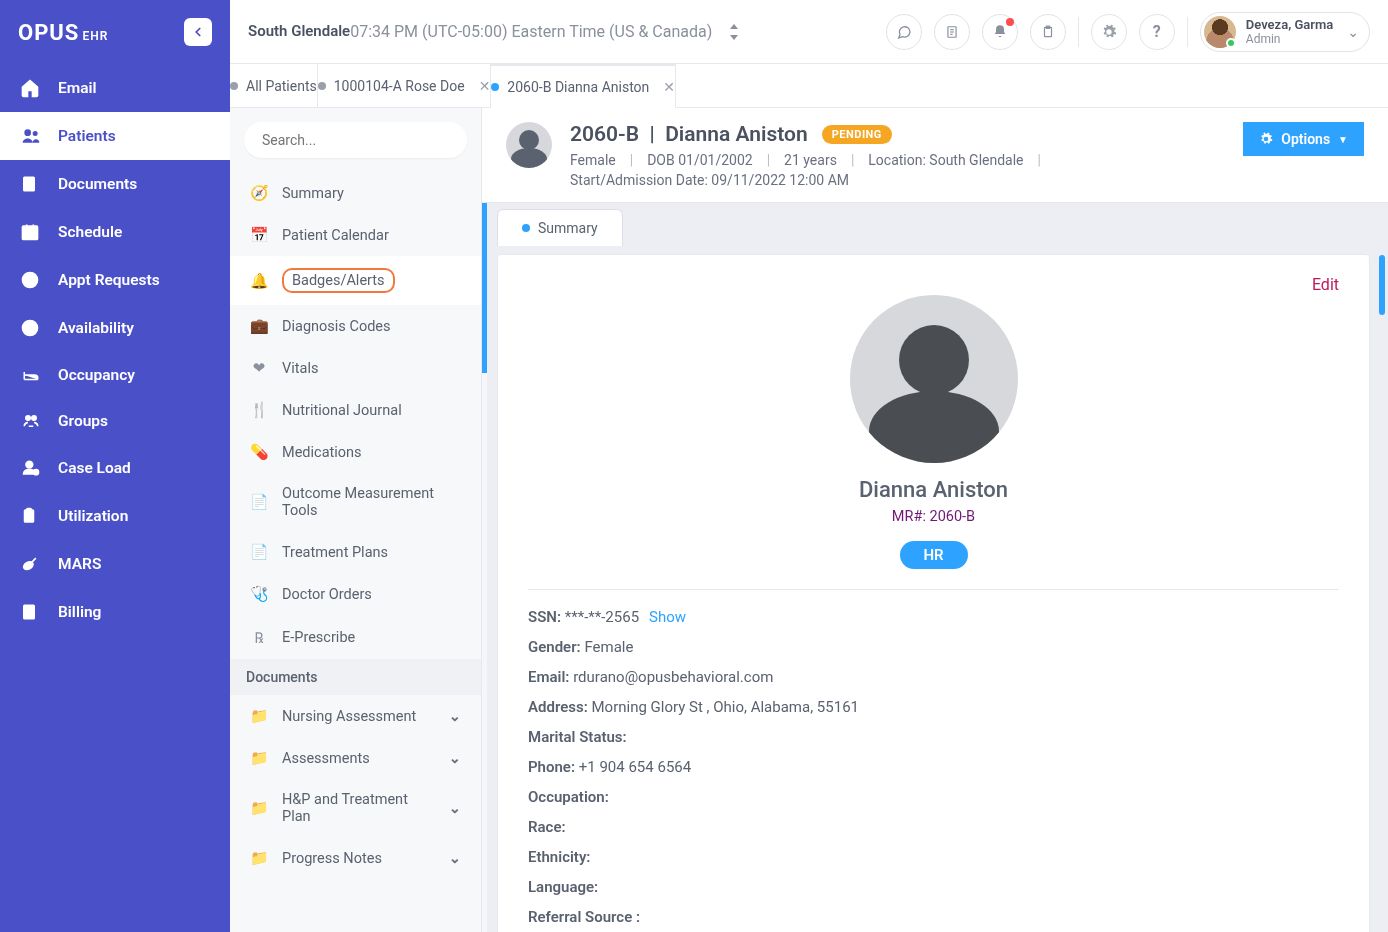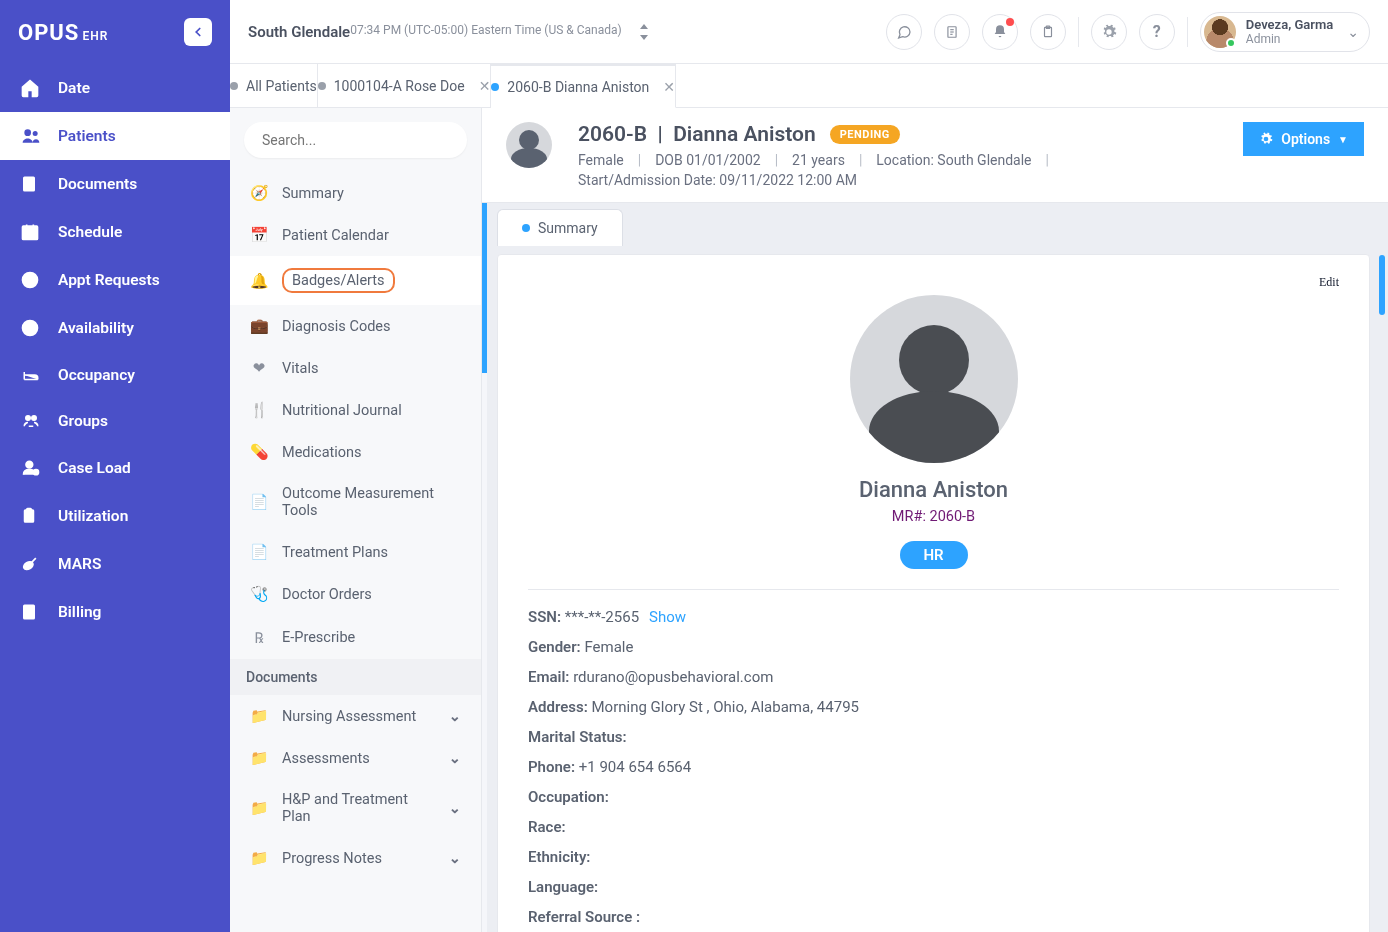--- a/index.html
+++ b/index.html
@@ -13,21 +13,21 @@
   .collapse-btn{ width:28px;height:28px;background:#fff;border-radius:6px;display:flex;align-items:center;justify-content:center;color:#4a50c8;font-weight:bold;}
   .nav-item { display:flex; align-items:center; gap:16px; padding:14px 20px; font-size:15.5px; font-weight:600; cursor:pointer;}
   .nav-item.active{ background:#fff; color:#4a50c8;}
   .nav-icon{ width:22px; text-align:center; font-size:18px; flex-shrink:0;}
   .nav-item svg{ fill:currentColor; }
   
   .main { flex:1; display:flex; flex-direction:column; min-width:0;}
   .topbar{ height:64px; background:#fff; border-bottom:1px solid #e6e8ed; display:flex; align-items:center; padding:0 18px; gap:16px;}
   .loc-block{display:flex;flex-direction:row;}
   .loc-name{color:#4a5160;font-size:15px;font-weight:600;}
-  .loc-time{color:#8a909c;font-size:12px;}
+  .loc-time{color:#8a909c;font-size:16px;}
   .loc-switch{color:#8a909c;font-size:14px;}
   .topbar-spacer{flex:1;}
   .top-icons{display:flex;gap:12px;align-items:center;}
   .circ-btn{width:36px;height:36px;border:1px solid #e1e3e9;border-radius:50%;display:flex;align-items:center;justify-content:center;color:#8a909c;position:relative;cursor:pointer;background:#fff;}
   .red-dot{position:absolute;top:3px;right:3px;width:8px;height:8px;background:#ff4d4f;border-radius:50%;}
   .top-divider{width:1px;height:30px;background:#e6e8ed;}
   .user-chip{display:flex;align-items:center;gap:10px;border:1px solid #e1e3e9;border-radius:20px;padding:3px 10px 3px 3px;cursor:pointer;}
   .avatar-sm{width:32px;height:32px;border-radius:50%;background:#d8b890;position:relative;overflow:hidden;}
   .avatar-sm::after{content:"";position:absolute;inset:0;background:radial-gradient(circle at 50% 35%, #5a3a20 30%, transparent 31%), radial-gradient(circle at 50% 80%, #b8896a 45%, transparent 46%);}
   .presence-dot{position:absolute;right:0;bottom:0;width:10px;height:10px;background:#36c75e;border:2px solid #fff;border-radius:50%;}
@@ -52,35 +52,35 @@
   .sl-highlight{border:2px solid #f07a3d;border-radius:10px;padding:2px 8px;}
   .sl-section{padding:10px 16px;font-size:14px;color:#5a6270;background:#f0f1f4;font-weight:500;}
   .sl-expand{margin-left:auto;color:#6a7080;font-weight:bold;}
   
   .content{flex:1;display:flex;flex-direction:column;min-width:0;overflow:hidden;}
   .patient-header{background:#fff;border-bottom:1px solid #e6e8ed;padding:14px 24px;display:flex;align-items:flex-start;gap:18px;}
   .ph-avatar{width:46px;height:46px;border-radius:50%;background:#d6d8dc;position:relative;overflow:hidden;}
   .ph-avatar::before{content:"";position:absolute;width:20px;height:20px;background:#5a6270;border-radius:50%;top:8px;left:13px;}
   .ph-avatar::after{content:"";position:absolute;width:36px;height:22px;background:#5a6270;border-radius:50% 50% 0 0;top:26px;left:5px;}
   .ph-info{flex:1;}
-  .ph-row1{display:flex;align-items:center;gap:14px;flex-wrap:wrap;font-size:14px;color:#6a7080;margin-left:8px;}
+  .ph-row1{display:flex;align-items:center;gap:14px;flex-wrap:wrap;font-size:14px;color:#6a7080;}
   .ph-title{font-size:21px;font-weight:600;color:#4a5160;}
   .sep{color:#b8bdc7;}
   .badge-pending{background:#f5a623;color:#fff;font-size:11px;font-weight:700;padding:3px 10px;border-radius:10px;letter-spacing:0.5px;}
   .options-btn{background:#2da3ff;color:#fff;border:none;border-radius:0;padding:9px 16px;font-size:14px;font-weight:600;display:flex;align-items:center;gap:8px;cursor:pointer;}
   
   .inner-stage{flex:1;display:flex;position:relative;overflow:auto;}
   .blue-rail{width:5px;background:#2da3ff;height:170px;position:sticky;top:0;margin:0 0 0 0;}
   .inner-stage-body{flex:1;padding:6px 18px 20px 10px;background:#eceef3;}
   .inner-tabs{display:flex;margin-bottom:8px;}
   .inner-tab{background:#fff;border:1px solid #dcdfe6;border-bottom:none;border-radius:6px 6px 0 0;padding:10px 24px;font-size:14px;color:#5a6270;display:flex;align-items:center;gap:8px;cursor:pointer;}
   .inner-tab .dot{width:8px;height:8px;background:#2da3ff;border-radius:50%;}
   .card{background:#fff;border:1px solid #e6e8ed;border-radius:4px;padding:22px 30px;min-height:640px;position:relative;}
   .blue-rail-right{position:absolute;right:-16px;top:0;width:6px;height:60px;background:#2da3ff;border-radius:3px;}
-  .edit-link{position:absolute;top:20px;right:30px;color:#0f172a;font-size:12px;cursor:pointer;font-family:Liberation Serif, serif;}
+  .edit-link{position:absolute;top:20px;right:30px;color:#be185d;font-size:16px;cursor:pointer;}
   .big-avatar{width:168px;height:168px;border-radius:50%;background:#d6d8dc;margin:18px auto 14px;position:relative;overflow:hidden;}
   .big-avatar::before{content:"";position:absolute;width:70px;height:70px;background:#4a4d52;border-radius:50%;top:30px;left:49px;}
   .big-avatar::after{content:"";position:absolute;width:130px;height:80px;background:#4a4d52;border-radius:50% 50% 0 0;top:96px;left:19px;}
   .pname{text-align:center;font-size:22px;color:#5a6270;font-weight:500;}
   .pmr{text-align:center;font-size:14.5px;color:#701a75;margin-top:6px;}
   .hr-badge{display:block;width:68px;margin:16px auto 20px;background:#2da3ff;color:#fff;text-align:center;font-size:15px;font-weight:600;padding:5px 0;border-radius:14px;}
   .divider{border-top:1px solid #e6e8ed;margin:6px 0 18px;}
   .detail-row{font-size:15px;color:#5a6270;margin:0 0 12px 0;}
   .detail-label{font-weight:600;}
   .ssn-show{color:#2da3ff;margin-left:10px;cursor:pointer;}
@@ -104,21 +104,21 @@
           </svg>
       </div>
     </div>
     <div id="leftnav-items">
         <div class="nav-item">
           <span class="nav-icon">
             <svg width="20" height="20" viewBox="0 0 24 24" fill="none" stroke="currentColor" stroke-width="2">
               <path d="M3 11l9-8 9 8v10a1 1 0 01-1 1h-5v-7h-6v7H4a1 1 0 01-1-1z"></path>
             </svg>
           </span>
-          <span>Date</span>
+          <span>Email</span>
         </div>
         <div class="nav-item active">
           <span class="nav-icon">
             <svg width="22" height="20" viewBox="0 0 24 24" fill="currentColor">
               <circle cx="8" cy="8" r="4"></circle>
               <circle cx="17" cy="9" r="3"></circle>
               <path d="M2 20c0-3 3-5 6-5s6 2 6 5zM14 20c0-2 1.5-4 4-4s4 2 4 4z"></path>
             </svg>
           </span>
           <span>Patients</span>
@@ -428,21 +428,21 @@
               <span class="edit-link">Edit</span>
               <div class="big-avatar"></div>
               <div class="pname">Dianna Aniston</div>
               <div class="pmr">MR#: 2060-B</div>
               <span class="hr-badge">HR</span>
               <div class="divider"></div>
               <div id="detail-rows">
                   <div class="detail-row"><span class="detail-label">SSN:</span> <span>***-**-2565</span><span class="ssn-show">Show</span></div>
                   <div class="detail-row"><span class="detail-label">Gender:</span> <span>Female</span></div>
                   <div class="detail-row"><span class="detail-label">Email:</span> <span>rdurano@opusbehavioral.com</span></div>
-                  <div class="detail-row"><span class="detail-label">Address:</span> <span>Morning Glory St , Ohio, Alabama, 44795</span></div>
+                  <div class="detail-row"><span class="detail-label">Address:</span> <span>Morning Glory St , Ohio, Alabama, 55161</span></div>
                   <div class="detail-row"><span class="detail-label">Marital Status:</span> <span></span></div>
                   <div class="detail-row"><span class="detail-label">Phone:</span> <span>+1 904 654 6564</span></div>
                   <div class="detail-row"><span class="detail-label">Occupation:</span> <span></span></div>
                   <div class="detail-row"><span class="detail-label">Race:</span> <span></span></div>
                   <div class="detail-row"><span class="detail-label">Ethnicity:</span> <span></span></div>
                   <div class="detail-row"><span class="detail-label">Language:</span> <span></span></div>
                   <div class="detail-row"><span class="detail-label">Referral Source :</span> <span></span></div>
                 </div>
             </div>
           </div>

